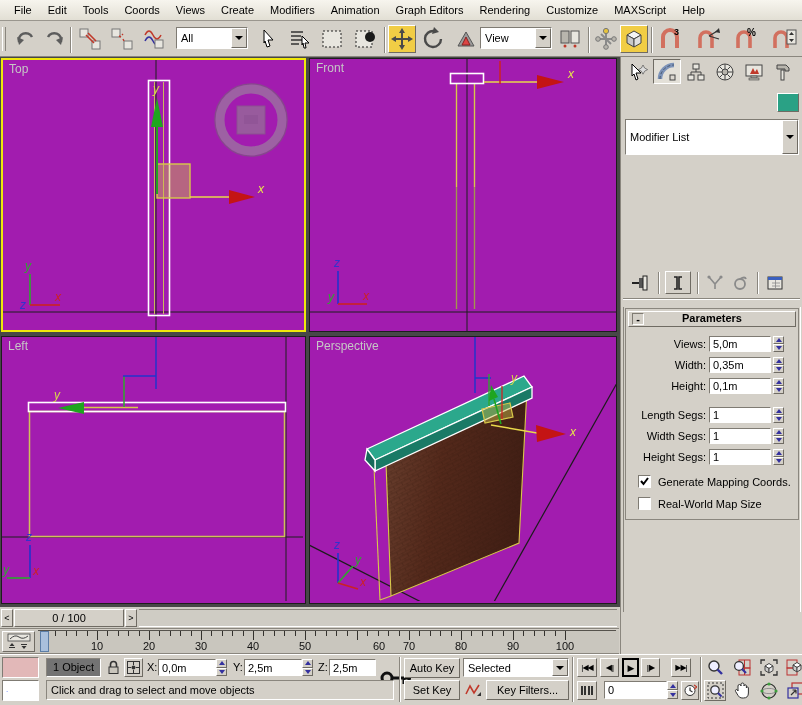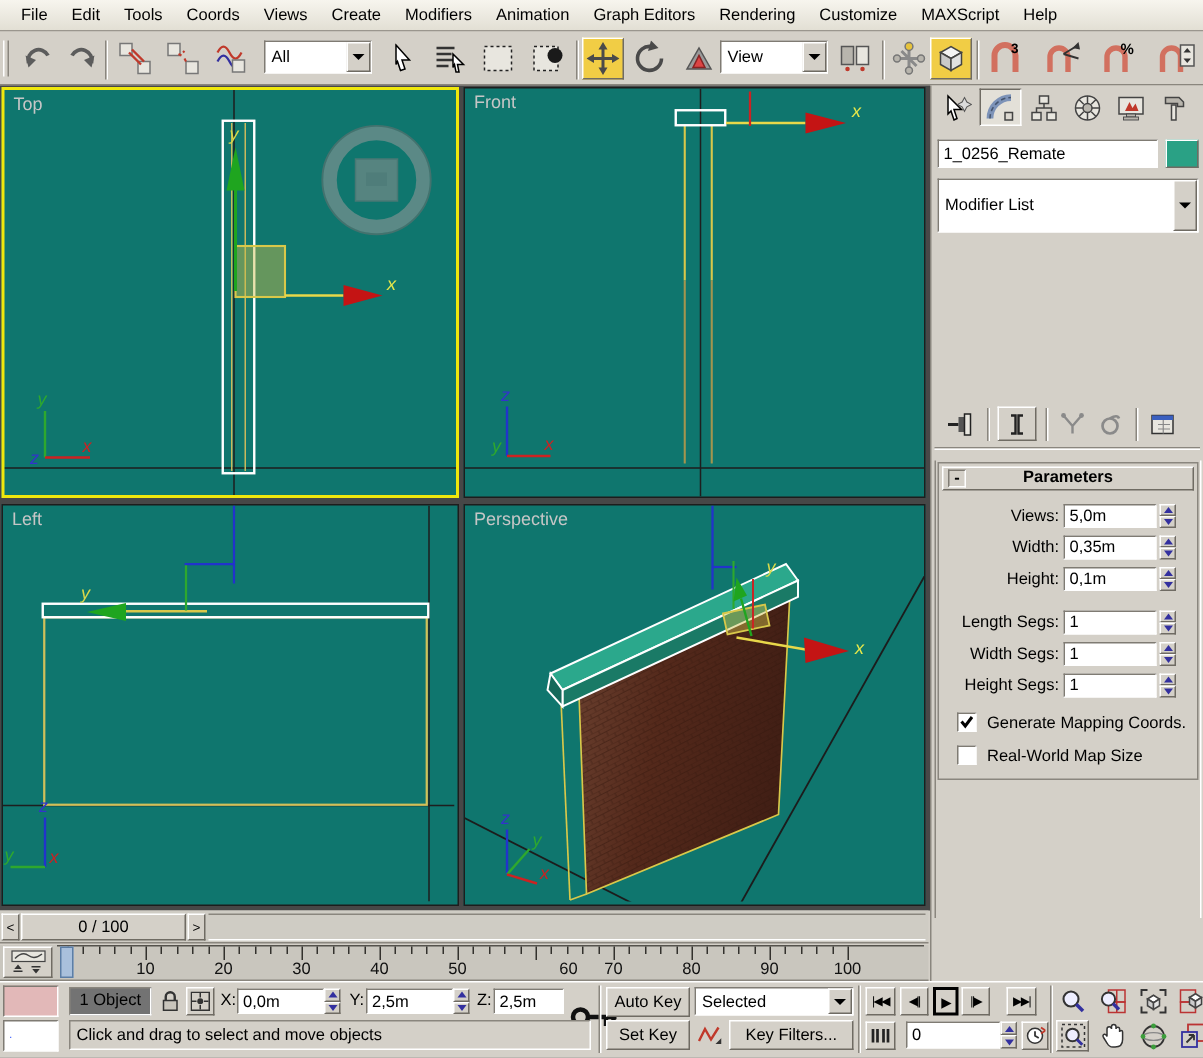--- a/index.html
+++ b/index.html
@@ -18,21 +18,21 @@
   .menu-item{padding:2px 8px;cursor:default}
   
   #toolbar{position:absolute;left:0;top:21px;width:802px;height:36px;background:#d4d0c8;border-bottom:1px solid #8a867e}
   .tb{position:absolute;top:4px;width:28px;height:28px}
   .combo{background:#fff;border-top:1px solid #7f7b73;border-left:1px solid #7f7b73;border-right:1px solid #fff;border-bottom:1px solid #fff;display:flex;align-items:center}
   .combo .val{flex:1;padding-left:4px;overflow:hidden;white-space:nowrap}
   .combo .drop{width:16px;align-self:stretch;background:#d4d0c8;border-top:1px solid #fff;border-left:1px solid #fff;border-right:1px solid #6f6b63;border-bottom:1px solid #6f6b63;display:flex;align-items:center;justify-content:center}
   .darr{width:0;height:0;border-left:4px solid transparent;border-right:4px solid transparent;border-top:4px solid #000}
   
   #vp-area{position:absolute;left:0;top:57px;width:620px;height:550px;background:#474747}
-  .vp{position:absolute;background:#0f766e;border:1px solid #1d1d1d}
+  .vp{position:absolute;background:#a21caf;border:1px solid #1d1d1d}
   .vp.active{border:2px solid #efe70c}
   .vp-label{position:absolute;left:6px;top:2px;color:#c6c6c6;font-size:12px;z-index:2}
   .vp svg{position:absolute;left:0;top:0}
   
   #cmd-panel{position:absolute;left:620px;top:57px;width:182px;height:597px;background:#d4d0c8;border-left:1px solid #8a867e}
   .tab{position:absolute;top:2px;width:28px;height:25px}
   .prow-label{position:absolute;text-align:right;width:78px;padding-top:2px}
   .pfield{position:absolute;height:16px;width:62px;font-size:11px;padding-left:3px;font-family:"Liberation Sans",sans-serif;border-top:1px solid #7f7b73;border-left:1px solid #7f7b73;border-right:1px solid #fff;border-bottom:1px solid #fff;background:#fff}
   .spin{position:absolute;width:11px;height:16px;display:flex;flex-direction:column}
   .spin div{flex:1;background:#d4d0c8;border-top:1px solid #fff;border-left:1px solid #fff;border-right:1px solid #6f6b63;border-bottom:1px solid #6f6b63;display:flex;align-items:center;justify-content:center}
@@ -383,21 +383,20 @@
           <path d="M6,12 l3,-6 2,4 2,-3 2,5 z" fill="#c0392b"></path>
         </svg>
     </div>
     <div class="tab icon-btn" style="left:148px">
       <svg width="20" height="20" viewBox="0 0 20 20">
           <path d="M4,3 h9 l3,3 v3 h-4 v-2 h-8 z" fill="#b8b5ad" stroke="#444"></path>
           <rect x="8" y="8" width="3" height="10" fill="#e8e6df" stroke="#444"></rect>
         </svg>
     </div>
 
-    <input class="abs pfield" style="left: 4px; top: 36px; width: 147px; height: 19px;" value="1_0256_Remate">
     <div class="abs" style="left: 156px; top: 36px; width: 22px; height: 19px; border-width: 1px; border-style: solid; border-color: rgb(255, 255, 255) rgb(111, 107, 99) rgb(111, 107, 99) rgb(255, 255, 255); background: rgb(42, 161, 133);" id="obj-color"></div>
 
     <div class="abs combo" style="left:4px;top:62px;width:174px;height:36px">
       <span class="val">Modifier List</span>
       <span class="drop">
           <span class="darr"></span>
         </span>
     </div>
 
 

